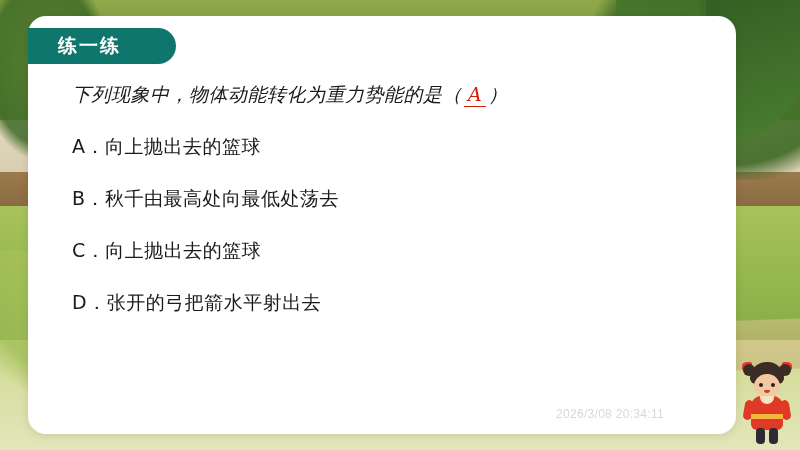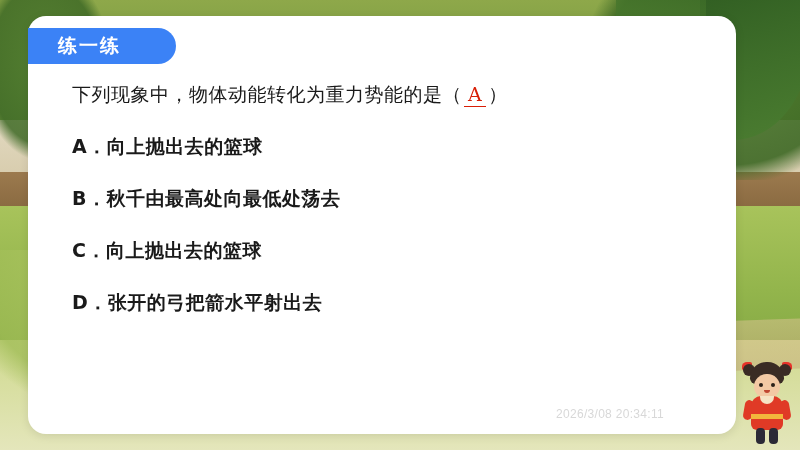--- a/index.html
+++ b/index.html
@@ -111,21 +111,21 @@
     border-radius: 18px;
     box-shadow: 0 2px 10px rgba(0,0,0,0.10);
   }
   
   .title-tab {
     position: absolute;
     left: 28px;
     top: 28px;
     height: 36px;
     min-width: 148px;
-    background: #3b82f6;
+    background: #0f766e;
     border-radius: 0 18px 18px 0;
     display: flex;
     align-items: center;
     padding-left: 30px;
     padding-right: 24px;
     box-sizing: border-box;
   }
   .title-tab-text {
     color: #ffffff;
     font-size: 19px;
@@ -141,38 +141,38 @@
     width: 620px;
   }
   .stem {
     font-size: 19px;
     color: #1a1a1a;
     font-family: "DejaVu Sans", "Liberation Sans", sans-serif;
     letter-spacing: 0.5px;
     display: flex;
     align-items: baseline;
     white-space: pre;
+    font-style: italic;
   }
   .answer {
     color: #d81e06;
     font-size: 19px;
     font-family: "DejaVu Serif", "Liberation Serif", serif;
     border-bottom: 1.5px solid #d81e06;
     padding: 0 4px 1px 4px;
     margin: 0 2px;
     line-height: 1.1;
   }
   .option {
     font-size: 19px;
     color: #1a1a1a;
     font-family: "DejaVu Sans", "Liberation Sans", sans-serif;
     letter-spacing: 0.5px;
     margin-top: 26px;
     white-space: pre;
-    font-weight: bold;
   }
   
   .timestamp {
     position: absolute;
     left: 556px;
     top: 407px;
     font-size: 12px;
     color: #d8d8d8;
     font-family: "Liberation Sans", sans-serif;
     letter-spacing: 0.3px;

